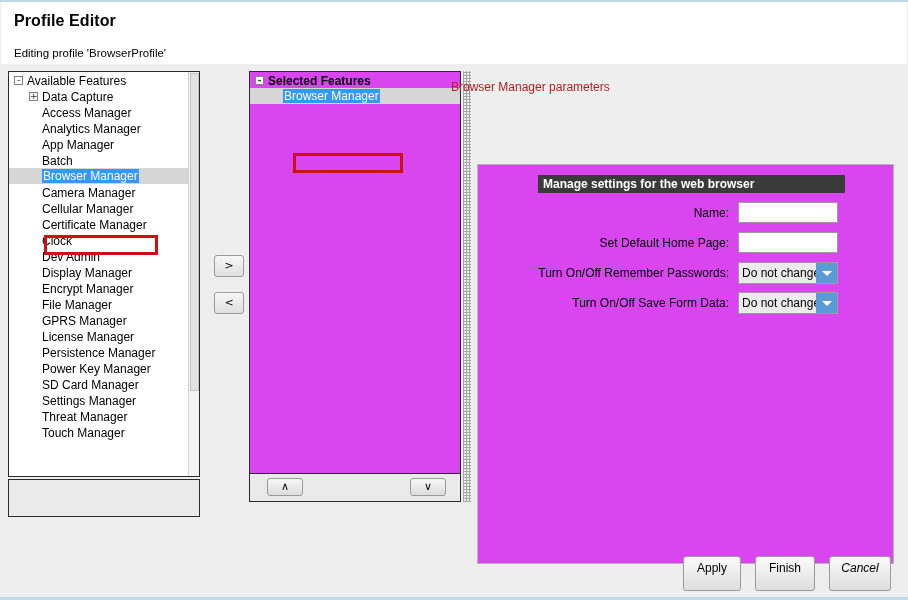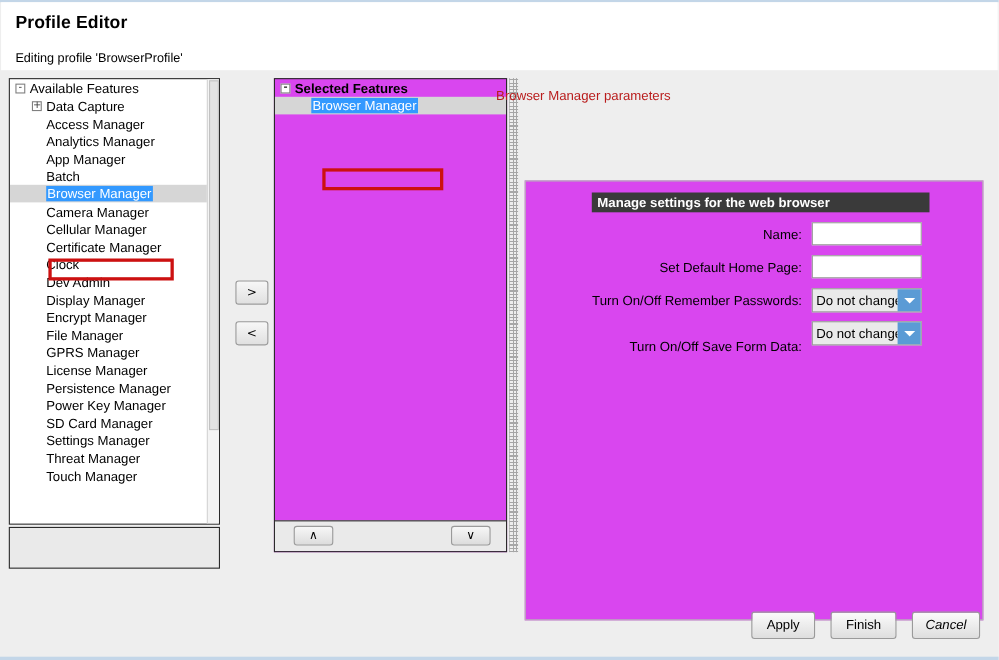--- a/index.html
+++ b/index.html
@@ -137,21 +137,21 @@
     position:absolute;right:0;top:0;width:21px;height:20px;background:#5b9bd5;
     display:flex;align-items:center;justify-content:center;
   }
   .combo-arrow{
     width:0;height:0;border-left:5px solid transparent;border-right:5px solid transparent;
     border-top:5px solid #ffffff;
   }
 
   
   .btn{
-    position:absolute;top:492px;height:25px;
+    position:absolute;top:492px;height:35px;
     background:linear-gradient(#fbfbfb,#dedede);
     border:1px solid #9a9a9a;border-radius:3px;box-sizing:border-box;
     font-size:12px;line-height:23px;text-align:center;color:#000;
   }
   .btn-apply{left:683px;width:58px;}
   .btn-finish{left:755px;width:60px;}
   .btn-cancel{left:829px;width:62px;font-style:italic;}
 
   
   .annot{position:absolute;border:3px solid #cc1111;box-sizing:border-box;pointer-events:none;}
@@ -261,21 +261,21 @@
           <div class="combo">
             <div class="combo-text">Do not change</div>
             <div class="combo-btn">
                 <span class="combo-arrow"></span>
               </div>
           </div>
         </div>
       </div>
 
       <div class="form-row" style="left:20px;top:126px;width:340px;">
-        <div class="form-label" style="right:109px;margin-top:12px;">Turn On/Off Save Form Data:</div>
+        <div class="form-label" style="right:109px;">Turn On/Off Save Form Data:</div>
         <div class="field-wrap" style="left:240px;top:1px;">
           <div class="combo">
             <div class="combo-text">Do not change</div>
             <div class="combo-btn">
                 <span class="combo-arrow"></span>
               </div>
           </div>
         </div>
       </div>
     </div>

